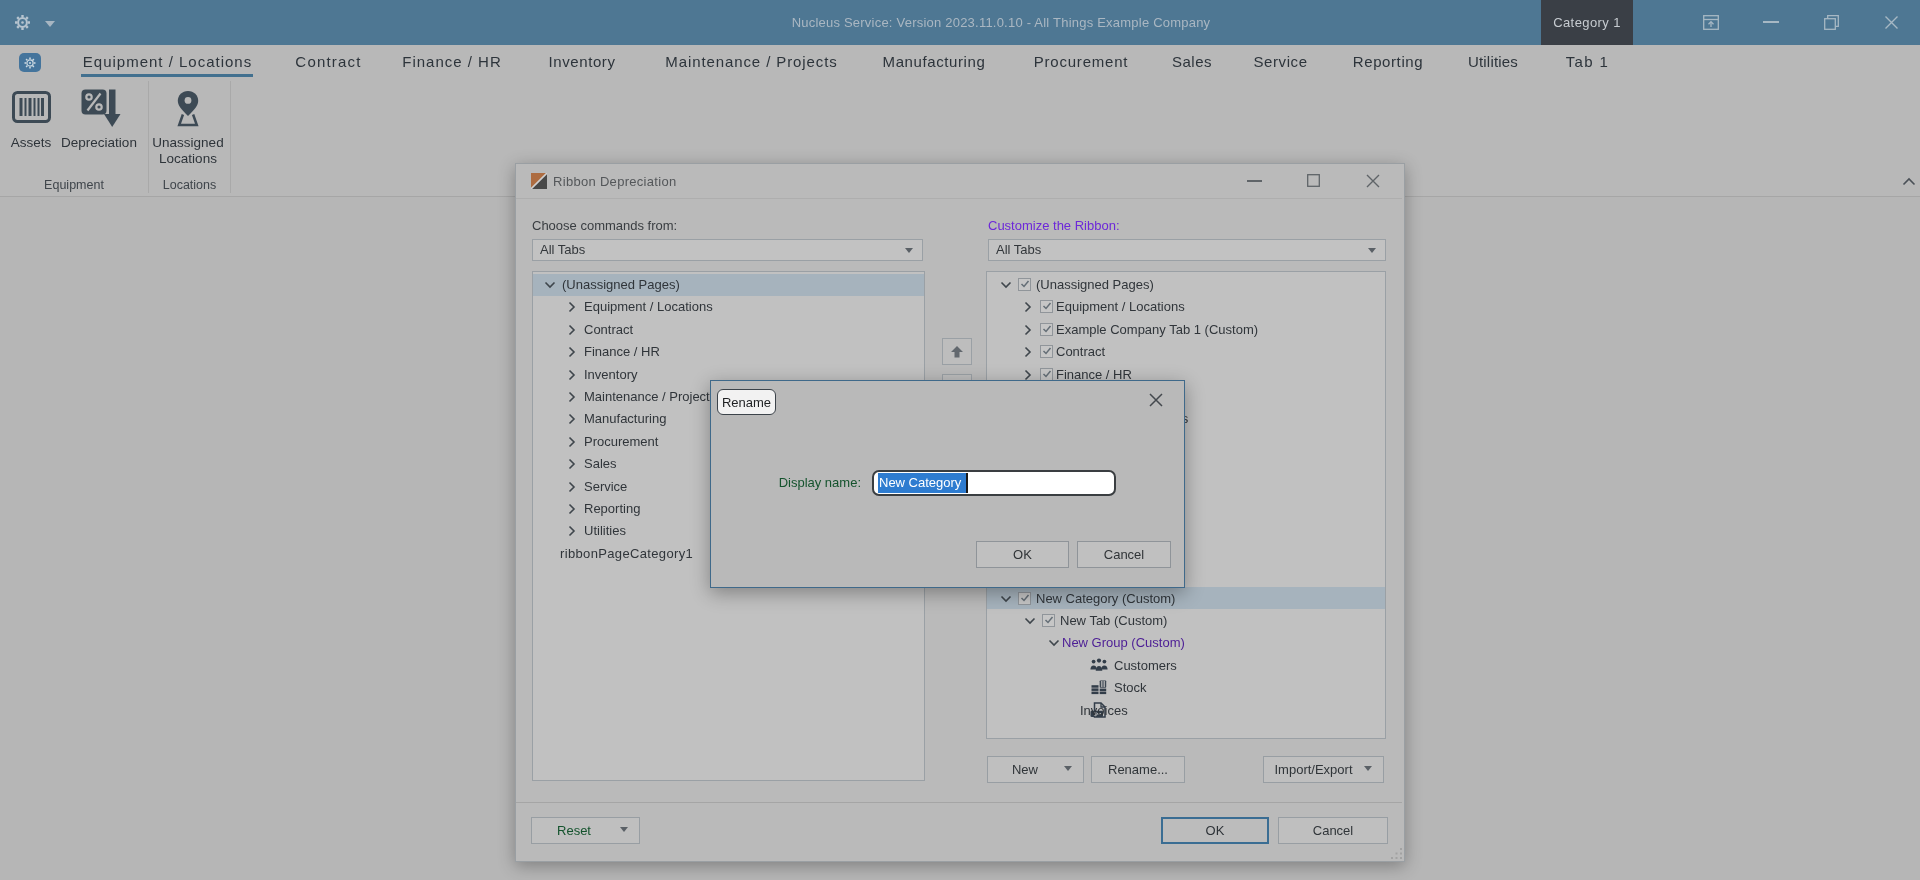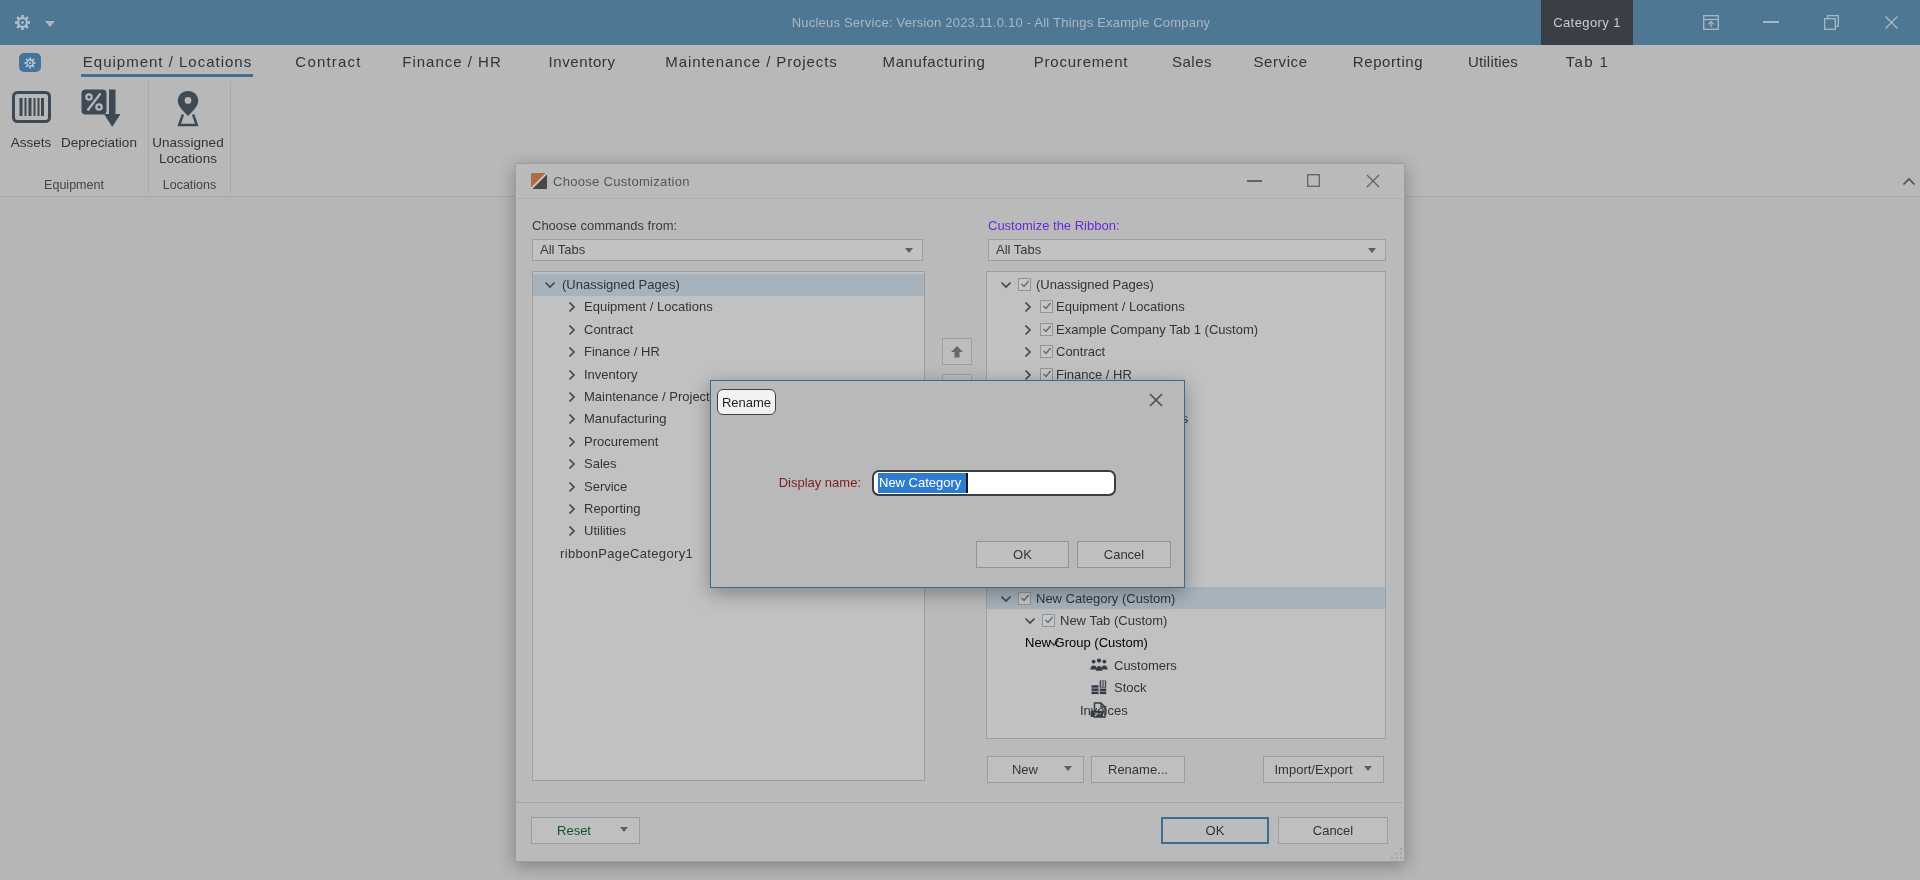--- a/index.html
+++ b/index.html
@@ -151,21 +151,21 @@
 
 <div class="a" id="rcdlg" style="left:515px;top:163px;width:888px;height:697px;background:#bababa;border:1px solid #9a9fa3;box-shadow:0 4px 16px rgba(0,0,0,0.3);"></div>
 
 <div class="a" style="left:531px;top:173px;">
 <svg width="16" height="16" viewBox="0 0 16 16">
 <rect x="0" y="0" width="16" height="16" fill="#484848"></rect>
 <path d="M0 16 L0 0 L16 0 Z" fill="#ad6c41"></path>
 <path d="M0 16 L16 0" stroke="#cfcfcf" stroke-width="1.6"></path>
 </svg>
   </div>
-<div class="a" style="left:553px;top:174px;color:#54575a;font-size:13px;letter-spacing:0.3px;">Choose Customization</div>
+<div class="a" style="left:553px;top:174px;color:#54575a;font-size:13px;letter-spacing:0.3px;">Ribbon Depreciation</div>
 <div class="a" style="left:1247px;top:180px;width:15px;height:2px;background:#5f6468;"></div>
 <div class="a" style="left:1307px;top:174px;">
 <svg width="13" height="13" viewBox="0 0 13 13">
       <rect x="0.7" y="0.7" width="11.6" height="11.6" fill="none" stroke="#5f6468" stroke-width="1.3"></rect>
     </svg>
   </div>
 <div class="a" style="left:1366px;top:174px;">
 <svg width="14" height="14" viewBox="0 0 14 14">
       <path d="M1 1l12 12M13 1L1 13" stroke="#5f6468" stroke-width="1.4"></path>
     </svg>
@@ -454,21 +454,21 @@
       <svg width="10" height="10" viewBox="0 0 10 10">
         <path d="M1.5 5l2.5 2.5L8.5 2" fill="none" stroke="#646e76" stroke-width="1.5"></path>
       </svg>
     </div>
     <div class="a" style="left:1060px;top:613px;color:#30353a;font-size:13px;">New Tab (Custom)</div>
     <div class="a" style="left:1048px;top:639.4px;">
       <svg width="12" height="8" viewBox="0 0 12 8">
         <path d="M1.5 1.5L6 6l4.5-4.5" fill="none" stroke="#3f464c" stroke-width="1.6"></path>
       </svg>
     </div>
-    <div class="a" style="left:1025px;top:635.4px;color:#000000;font-size:13px;text-align:center;">New Group (Custom)</div>
+    <div class="a" style="left:1062px;top:635.4px;color:#4c1d95;font-size:13px;text-align:center;">New Group (Custom)</div>
     <div class="a" style="left:1090px;top:658.3px;">
       <svg width="18" height="14" viewBox="0 0 18 14">
         <g fill="#323d49">
           <circle cx="3.6" cy="3.6" r="1.9"></circle>
           <path d="M0.4 11.5c0-2.5 1.3-4.1 3.2-4.1s3.2 1.6 3.2 4.1z"></path>
           <circle cx="9" cy="2.6" r="2.1"></circle>
           <path d="M5.7 12.8c0-2.9 1.4-4.8 3.3-4.8s3.3 1.9 3.3 4.8z"></path>
           <circle cx="14.4" cy="3.6" r="1.9"></circle>
           <path d="M11.2 11.5c0-2.5 1.3-4.1 3.2-4.1s3.2 1.6 3.2 4.1z"></path>
         </g>
@@ -541,19 +541,19 @@
     </svg>
   </div>
 
 <div class="a" style="left:710px;top:380px;width:475px;height:208px;background:#b9b9b9;border:1px solid #3f698a;box-sizing:border-box;box-shadow:0 5px 18px rgba(0,0,0,0.33);"></div>
 <div class="a ctr" style="left:717px;top:389px;width:57px;height:24px;background:#f2f2f2;border:1px solid #3c434a;border-radius:6px;color:#1e2022;font-size:13px;">Rename</div>
 <div class="a" style="left:1149px;top:393px;">
 <svg width="14" height="14" viewBox="0 0 14 14">
       <path d="M1 1l12 12M13 1L1 13" stroke="#44494e" stroke-width="1.5"></path>
     </svg>
   </div>
-<div class="a" style="left:777px;top:475px;width:84px;color:#7f1d1d;font-size:13px;text-align:right;">Display name:</div>
+<div class="a" style="left:777px;top:475px;width:84px;color:#14532d;font-size:13px;text-align:right;">Display name:</div>
 <div class="a" style="left:872px;top:470px;width:244px;height:26px;background:#ffffff;border:2px solid #3a3e41;border-radius:7px;box-sizing:border-box;"></div>
 <div class="a" style="left:878px;top:473px;width:88px;height:20px;background:#2e7cd0;"></div>
 <div class="a" style="left:879px;top:475px;color:#ffffff;font-size:13px;">New Category</div>
 <div class="a" style="left:966px;top:473px;width:1.5px;height:20px;background:#1a1a1a;"></div>
 <div class="a ctr" style="left:976px;top:541px;width:93px;height:27px;background:#c0c0c0;border:1px solid #8f9499;box-sizing:border-box;color:#303437;font-size:13px;">OK</div>
 <div class="a ctr" style="left:1077px;top:541px;width:94px;height:27px;background:#c0c0c0;border:1px solid #8f9499;box-sizing:border-box;color:#303437;font-size:13px;">Cancel</div>
 
 </body></html>

